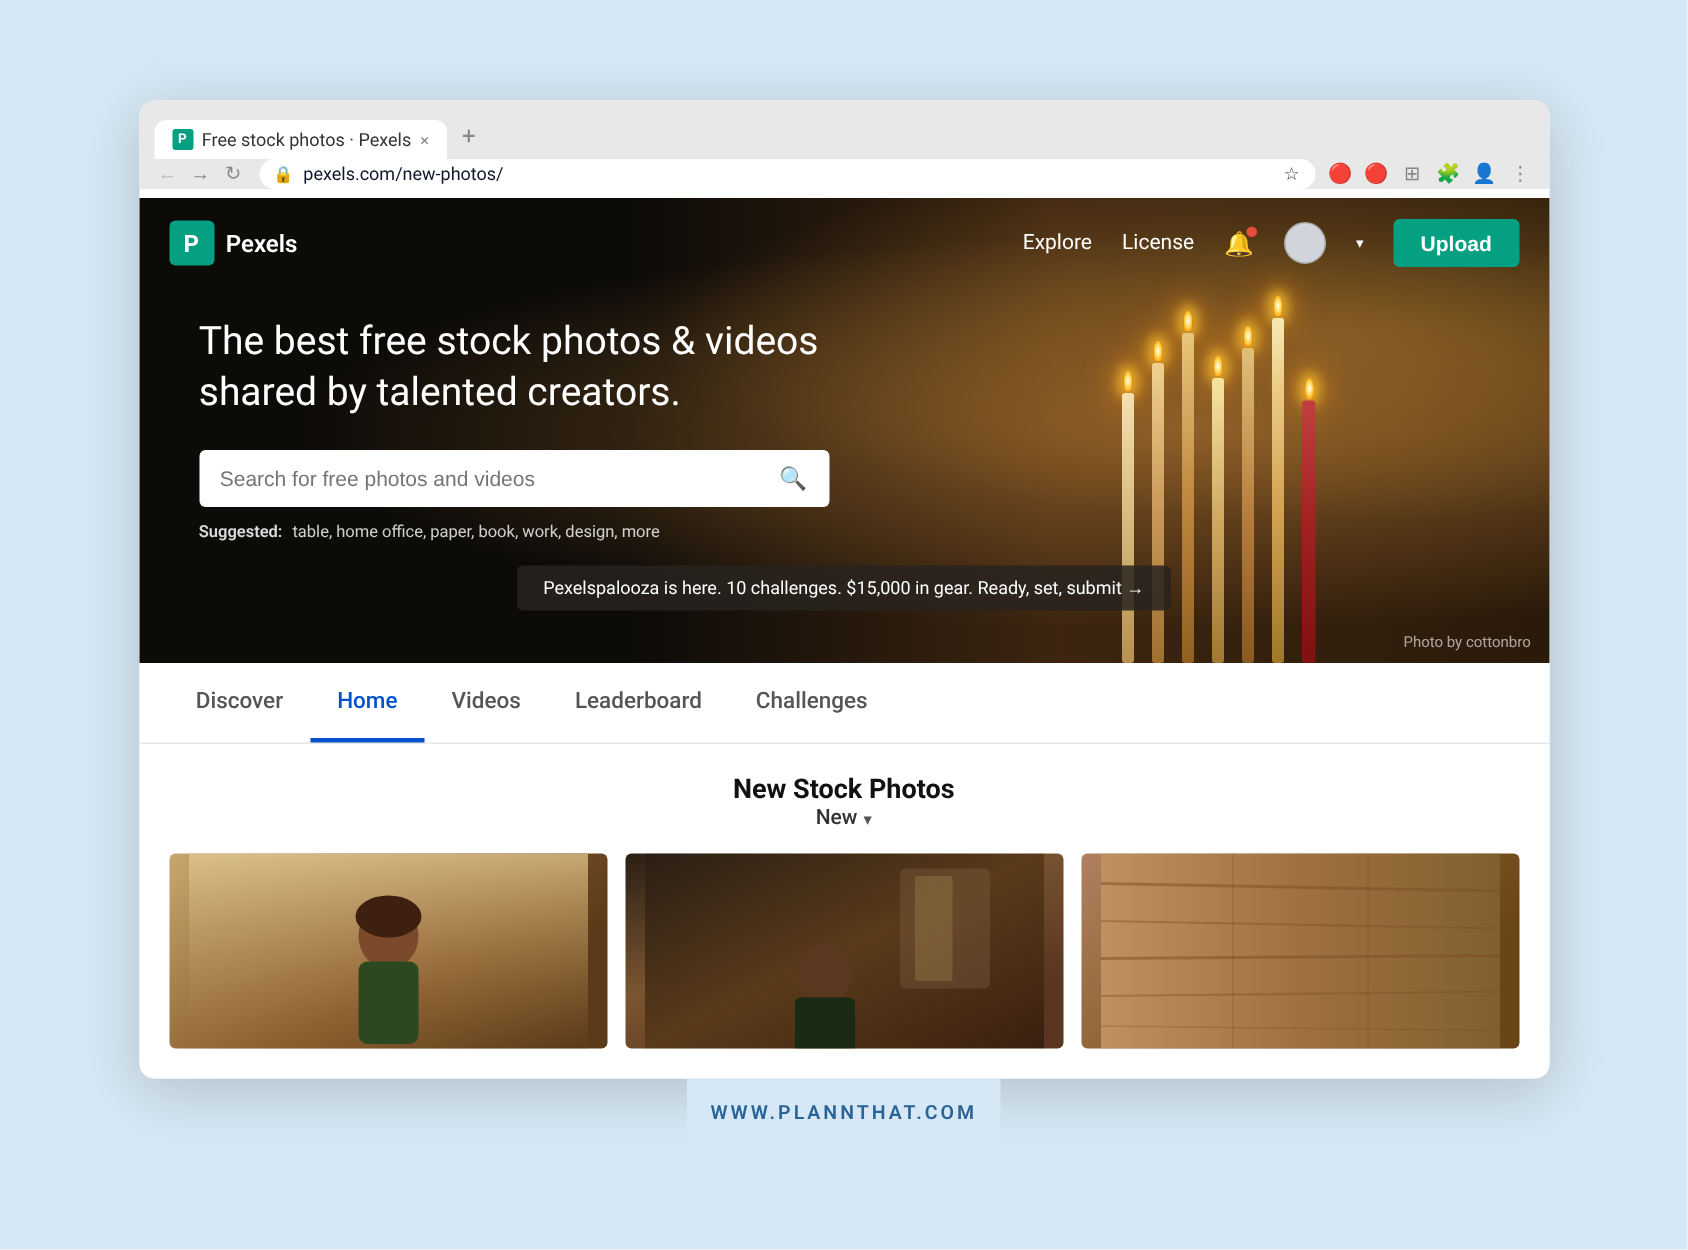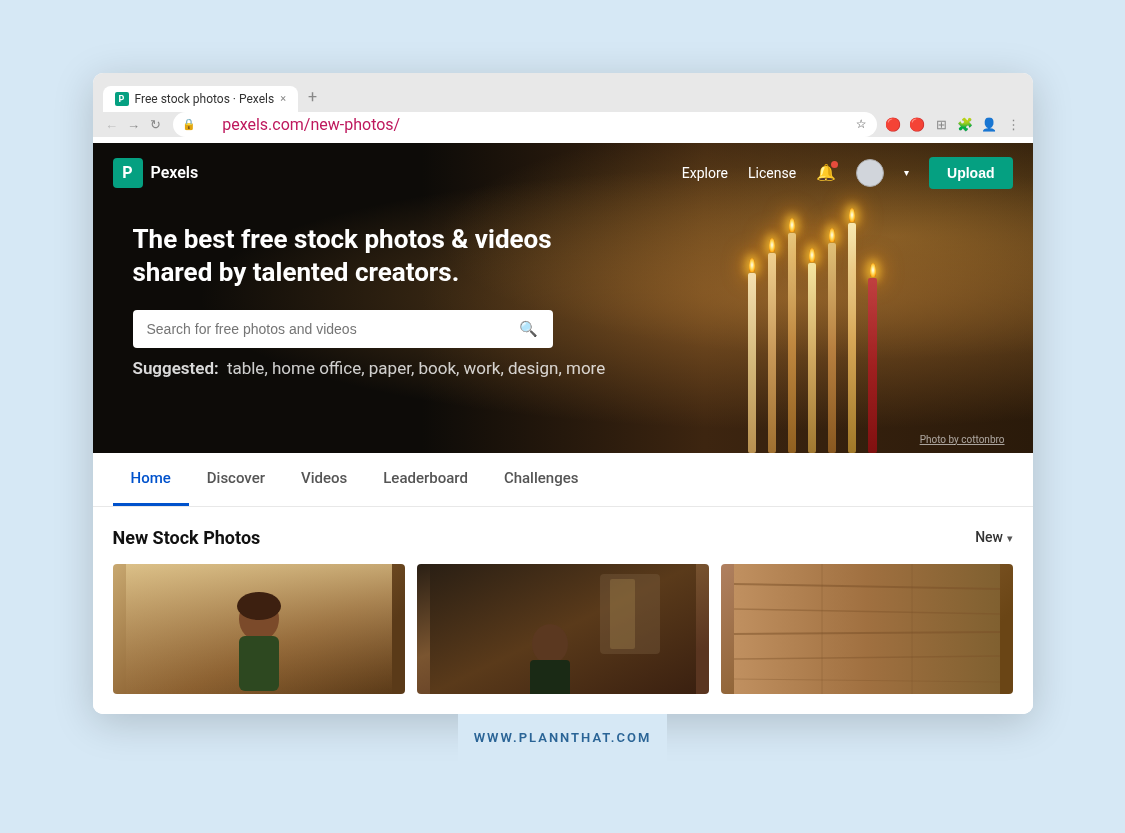--- a/index.html
+++ b/index.html
@@ -66,23 +66,22 @@
       gap: 6px;
     }
 
     .address-lock {
       color: #555;
       font-size: 11px;
     }
 
     .address-url {
       flex: 1;
-      color: #be185d;
-      font-size: 16px;
-      margin-left: 20px;
+      color: #0f172a;
+      font-size: 12px;
     }
 
     .browser-actions {
       display: flex;
       gap: 6px;
       align-items: center;
     }
 
     .browser-action-icon {
       width: 18px;
@@ -312,21 +311,21 @@
     .hero-content {
       position: relative;
       z-index: 10;
       padding: 20px 40px;
       flex: 1;
     }
 
     .hero-headline {
       color: white;
       font-size: 26px;
-      font-weight: 700;
+      font-weight: 400;
       line-height: 1.3;
       max-width: 420px;
       margin-bottom: 20px;
     }
 
     .search-bar {
       display: flex;
       align-items: center;
       background: white;
       border-radius: 4px;
@@ -346,21 +345,21 @@
 
     .search-icon-btn {
       color: #555;
       font-size: 15px;
       cursor: pointer;
     }
 
     .suggested-tags {
       margin-top: 10px;
       color: rgba(255,255,255,0.85);
-      font-size: 17px;
+      font-size: 11px;
     }
 
     .suggested-label {
       font-weight: 600;
       margin-right: 4px;
     }
 
     .suggested-link {
       color: rgba(255,255,255,0.8);
       text-decoration: none;
@@ -380,25 +379,24 @@
       border-radius: 4px;
       font-size: 12px;
       white-space: nowrap;
       z-index: 10;
       cursor: pointer;
     }
 
     .photo-credit {
       position: absolute;
       bottom: 8px;
-      right: 28px;
+      right: 12px;
       color: rgba(255,255,255,0.6);
       font-size: 10px;
       z-index: 10;
-      text-decoration: underline;
     }
 
     
     .site-tabs {
       display: flex;
       gap: 0;
       padding: 0 20px;
       border-bottom: 1px solid #e8e8e8;
       background: white;
     }
@@ -421,20 +419,21 @@
     .content-section {
       padding: 20px;
       background: white;
     }
 
     .section-header {
       display: flex;
       align-items: center;
       justify-content: space-between;
       margin-bottom: 16px;
+      flex-direction: column;
     }
 
     .section-title {
       font-size: 18px;
       font-weight: 700;
       color: #111;
     }
 
     .sort-dropdown {
       display: flex;
@@ -609,27 +608,28 @@
           <input class="search-input" type="text" placeholder="Search for free photos and videos" style="">
           <span class="search-icon-btn">🔍</span>
         </div>
 
         <div class="suggested-tags">
           <span class="suggested-label">Suggested:</span>
           <span class="suggested-link">table, home office, paper, book, work, design, more</span>
         </div>
       </div>
 
+      <div class="promo-banner">Pexelspalooza is here. 10 challenges. $15,000 in gear. Ready, set, submit →</div>
 
       <div class="photo-credit">Photo by cottonbro</div>
     </div>
 
     <div class="site-tabs">
+      <div class="site-tab">Discover</div>
       <div class="site-tab active">Home</div>
-      <div class="site-tab">Discover</div>
       <div class="site-tab">Videos</div>
       <div class="site-tab">Leaderboard</div>
       <div class="site-tab">Challenges</div>
     </div>
 
     <div class="content-section">
       <div class="section-header">
         <h2 class="section-title">New Stock Photos</h2>
         <div class="sort-dropdown">
           <span>New</span>

